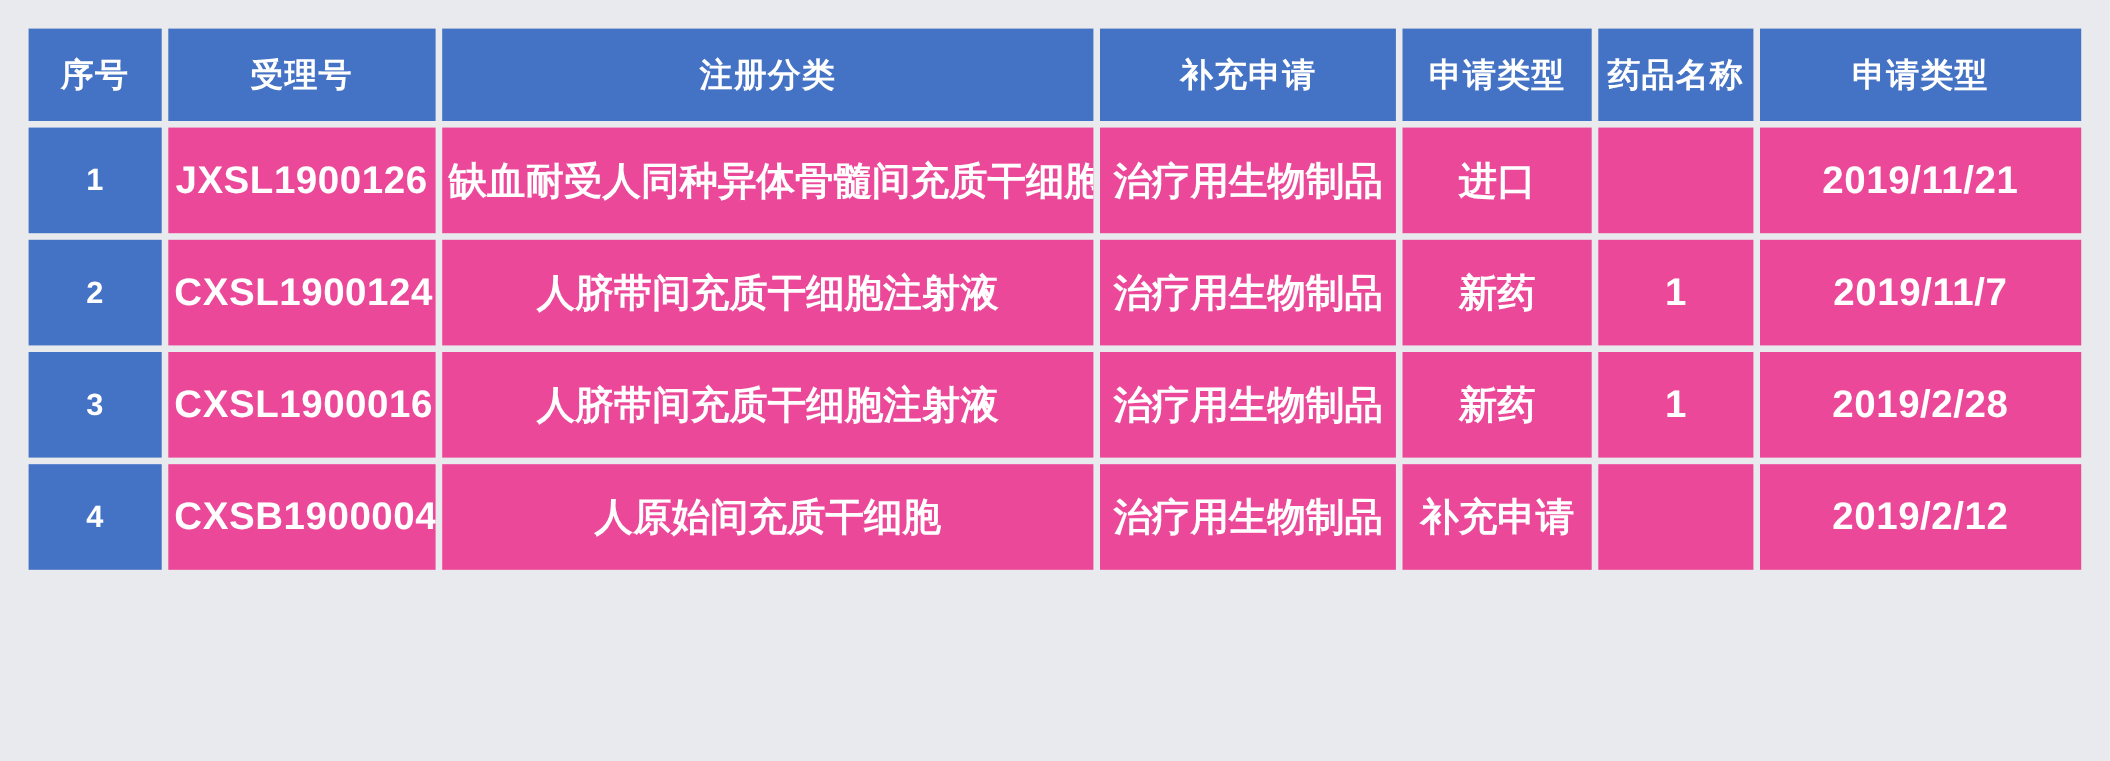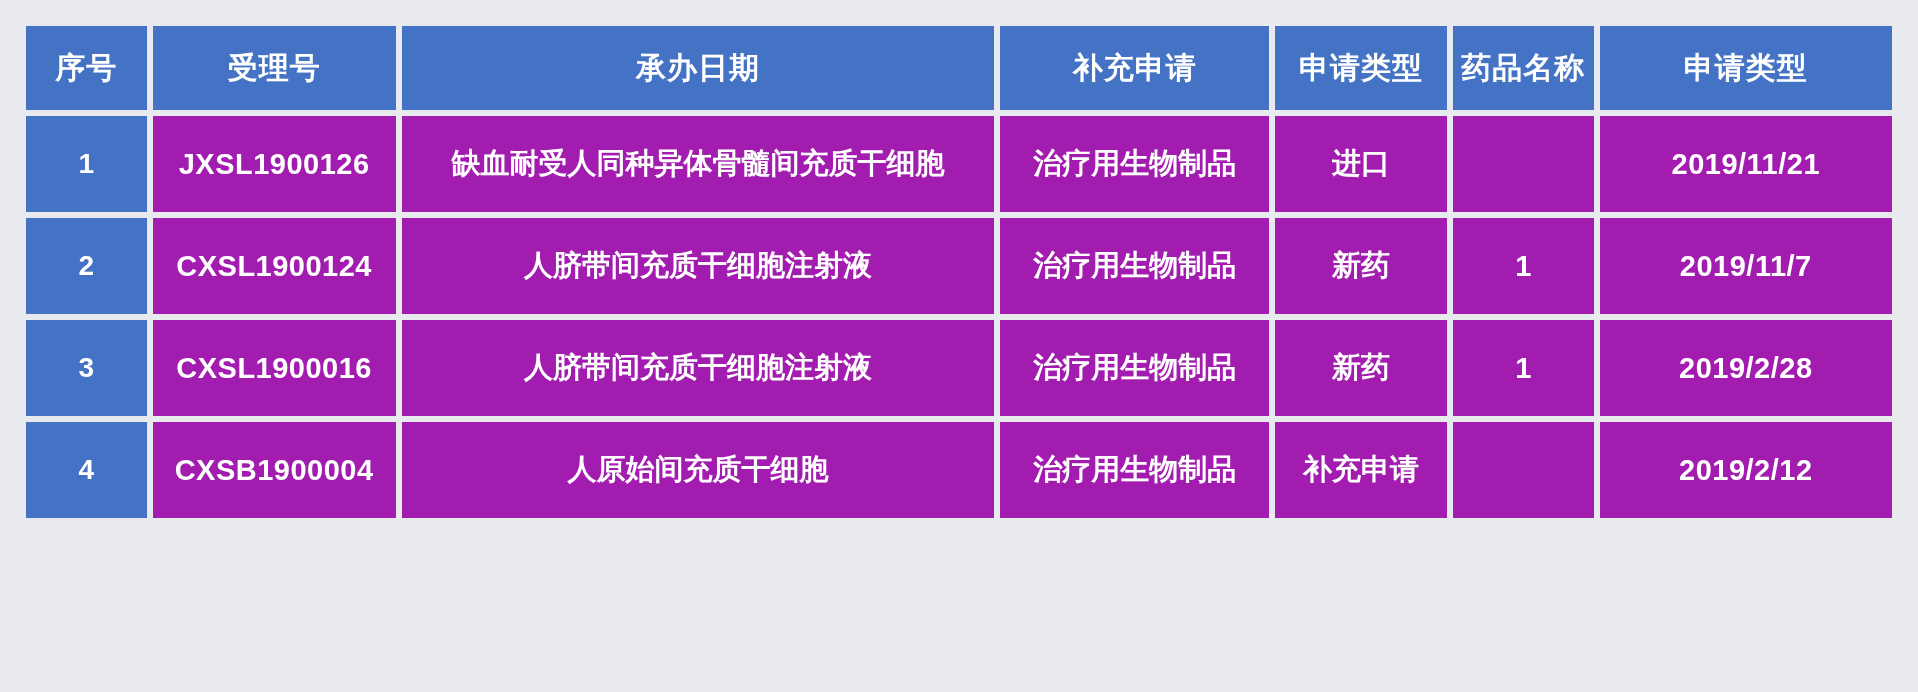--- a/index.html
+++ b/index.html
@@ -50,22 +50,22 @@
     height: 84px;
     background: #4472c4;
     font-size: 30px;
     letter-spacing: 1px;
     margin-left: 19px;
   }
 
   
   #registration-table tbody td {
     height: 96px;
-    background: #a21caf;
-    font-size: 29px;
+    background: #ec4899;
+    font-size: 35px;
   }
 
   
   #registration-table tbody td.col-index {
     background: #4472c4;
     font-size: 28px;
   }
 
   
   .col-index      { width: 96px;  }
@@ -87,21 +87,21 @@
 </style>
 </head>
 <body>
 
 <div id="table-canvas">
   <table id="registration-table">
     <thead>
       <tr id="header-row">
           <th class="col-index">序号</th>
           <th class="col-accept">受理号</th>
-          <th class="col-drugname">承办日期</th>
+          <th class="col-drugname">注册分类</th>
           <th class="col-drugtype">补充申请</th>
           <th class="col-applytype">申请类型</th>
           <th class="col-regclass">药品名称</th>
           <th class="col-date">申请类型</th>
         </tr>
     </thead>
     <tbody id="table-body">
         <tr>
           <td class="col-index col-index">1</td>
           <td class="col-accept">JXSL1900126</td>

